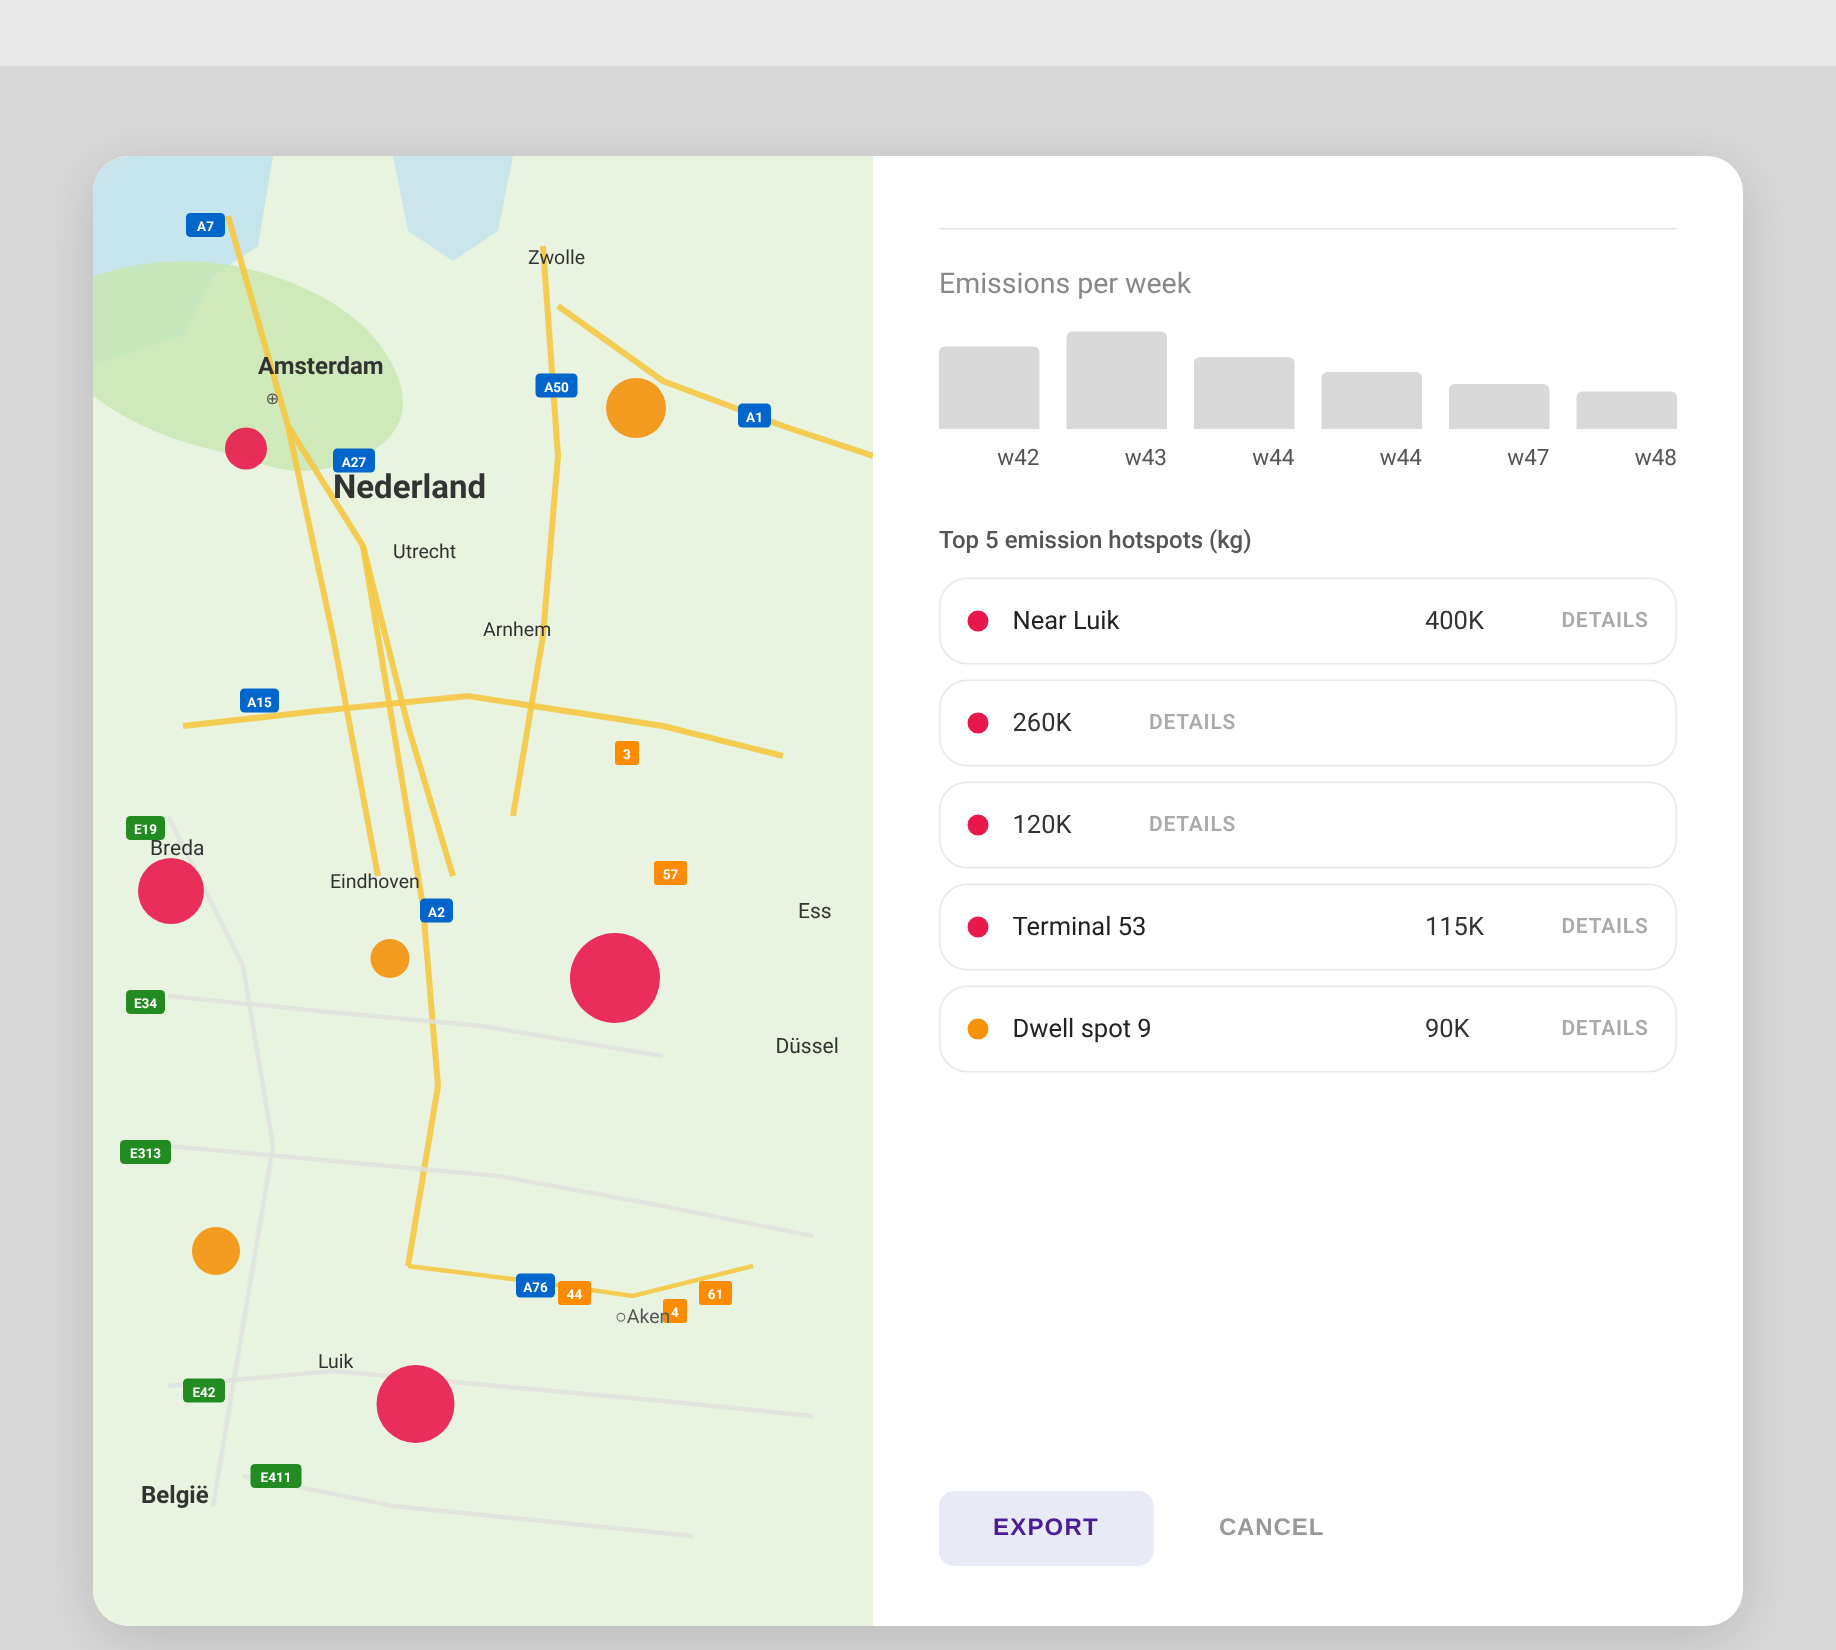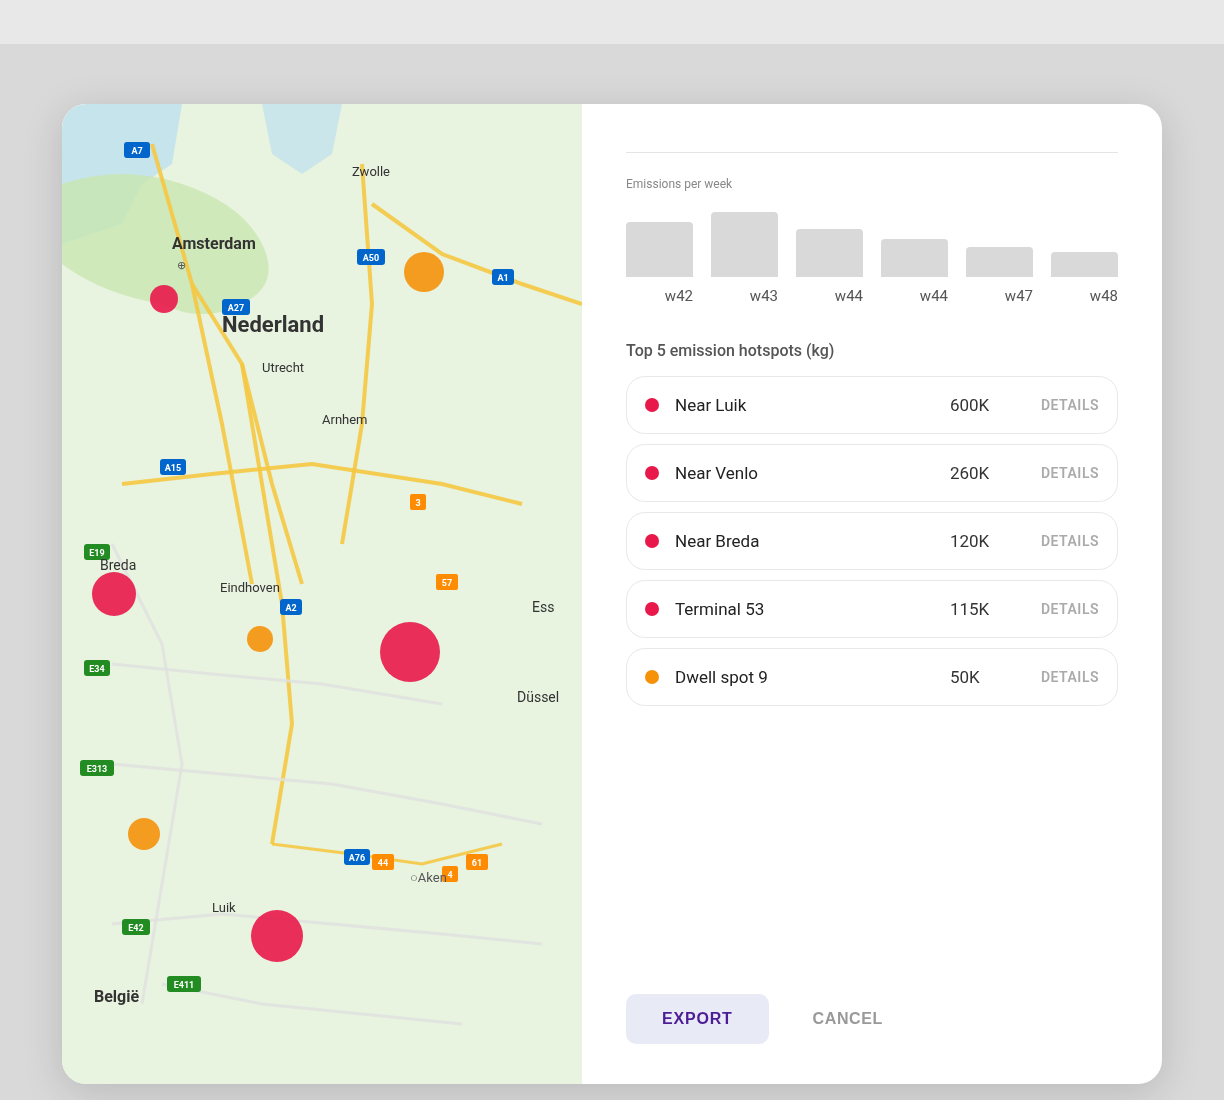--- a/index.html
+++ b/index.html
@@ -73,21 +73,21 @@
       bottom: -2px;
     }
 
     .divider {
       height: 1px;
       background: #e5e5e5;
       margin-bottom: 24px;
     }
 
     .section-label {
-      font-size: 12px;
+      font-size: 19px;
       color: #888;
       margin-bottom: 16px;
     }
 
     
     .chart-area {
       margin-bottom: 8px;
     }
 
     .bars-row {
@@ -363,49 +363,47 @@
         </div>
       </div>
 
       <div class="hotspots-label">Top 5 emission hotspots (kg)</div>
 
       <div class="hotspot-list">
 
         <div class="hotspot-item">
           <span class="dot dot-red"></span>
           <span class="hotspot-name">Near Luik</span>
-          <span class="hotspot-value">600K</span>
+          <span class="hotspot-value">400K</span>
           <span class="hotspot-details">DETAILS</span>
         </div>
 
         <div class="hotspot-item">
           <span class="dot dot-red"></span>
-          <span class="hotspot-name">Near Venlo</span>
           <span class="hotspot-value">260K</span>
           <span class="hotspot-details">DETAILS</span>
         </div>
 
         <div class="hotspot-item">
           <span class="dot dot-red"></span>
-          <span class="hotspot-name">Near Breda</span>
           <span class="hotspot-value">120K</span>
           <span class="hotspot-details">DETAILS</span>
         </div>
 
         <div class="hotspot-item">
           <span class="dot dot-red"></span>
           <span class="hotspot-name">Terminal 53</span>
           <span class="hotspot-value">115K</span>
           <span class="hotspot-details">DETAILS</span>
         </div>
 
         <div class="hotspot-item">
           <span class="dot dot-orange"></span>
           <span class="hotspot-name">Dwell spot 9</span>
-          <span class="hotspot-value">50K</span>
+          <span class="hotspot-value">90K</span>
           <span class="hotspot-details">DETAILS</span>
         </div>
 
       </div>
 
       <div class="footer-buttons">
         <button class="btn-export">EXPORT</button>
         <button class="btn-cancel">CANCEL</button>
       </div>
 

